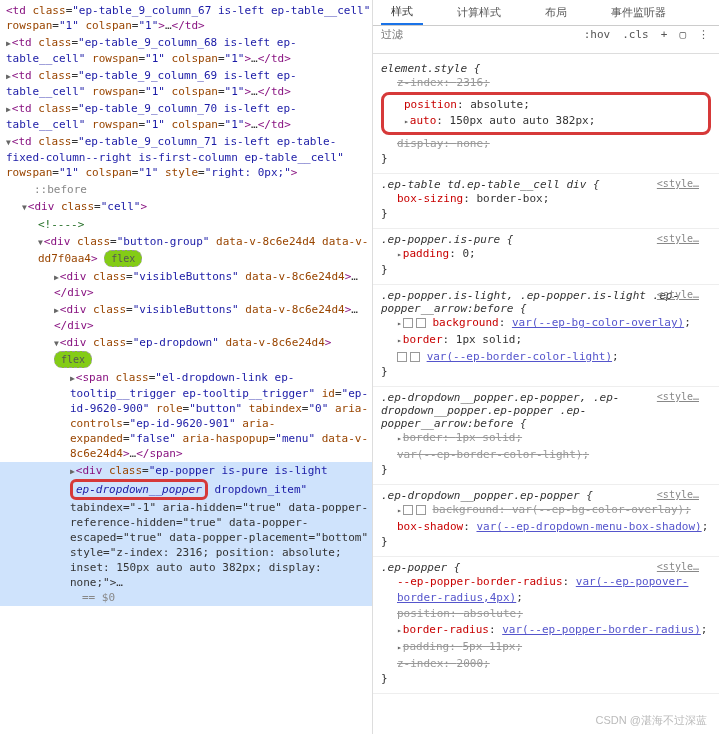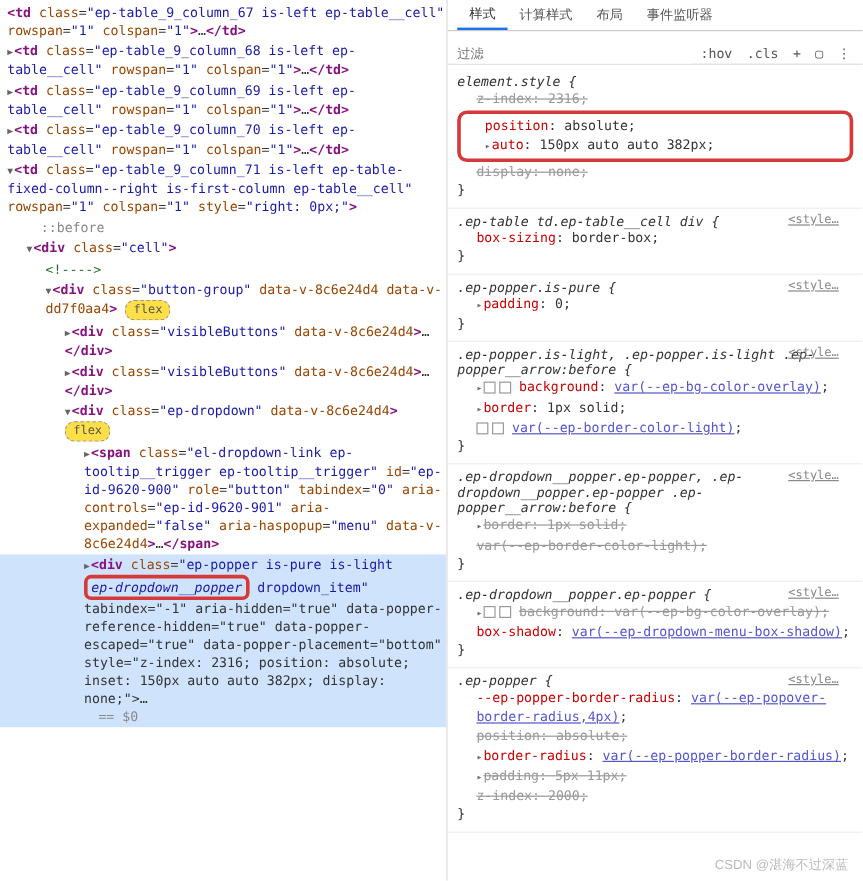--- a/index.html
+++ b/index.html
@@ -1,42 +1,42 @@
 <!DOCTYPE html>
 <html><head>
 <meta charset="utf-8">
 <style>
 * { margin: 0; padding: 0; box-sizing: border-box; }
 body { font-family: Consolas, Menlo, monospace; font-size: 11px; color: #333; background: #fff; display: flex; width: 719px; height: 734px; overflow: hidden; }
 .left-panel { width: 373px; border-right: 1px solid #ddd; overflow: hidden; padding: 2px 0; }
 .right-panel { width: 346px; display: flex; flex-direction: column; }
-.tabs { display: flex; border-bottom: 1px solid #ccc; height: 26px; align-items: center; padding-left: 8px; }
+.tabs { display: flex; border-bottom: 1px solid #ccc; height: 26px; align-items: center; padding-left: 8px; gap: 24px; }
 .tab { padding: 4px 10px; color: #555; cursor: pointer; }
 .tab.active { color: #333; border-bottom: 2px solid #1a73e8; }
-.toolbar { display: flex; align-items: flex-end; height: 28px; border-bottom: 1px solid #ddd; padding: 0 6px; gap: 4px; }
+.toolbar { display: flex; align-items: flex-start; height: 28px; border-bottom: 1px solid #ddd; padding: 0 6px; gap: 4px; }
 .filter-input { flex: 1; border: none; outline: none; color: #888; font-size: 11px; padding: 2px; }
 .tool-btn { color: #555; padding: 2px 4px; cursor: pointer; font-size: 11px; }
 .styles-pane { flex: 1; overflow-y: auto; padding: 4px 0; }
 .rule { border-bottom: 1px solid #eee; padding: 4px 8px 8px 8px; position: relative; }
 .selector { color: #333; font-style: italic; }
 .source { position: absolute; right: 20px; top: 4px; color: #888; text-decoration: underline; font-size: 10px; }
 .decl { padding-left: 16px; line-height: 16px; }
 .prop { color: #c80000; }
 .val { color: #333; }
 .link-val { color: #5555cc; text-decoration: underline; }
 .strike { text-decoration: line-through; color: #999; text-align: right; }
 .brace { color: #333; }
 .tri { color: #666; font-size: 8px; margin-right: 1px; }
 .checkbox { display: inline-block; width: 10px; height: 10px; border: 1px solid #999; vertical-align: middle; margin-right: 3px; }
 .redbox { border: 3px solid #d63939; border-radius: 8px; padding: 2px 4px; margin: 1px 0; }
 .dom-line { padding: 1px 0 1px 6px; line-height: 15px; word-wrap: break-word; }
-.tag-open { color: #881280; font-weight: bold; }
+.tag-open { color: #881280; }
 .attr-name { color: #994500; }
 .attr-val { color: #1a1aa6; }
-.flex-badge { display: inline-block; background: #fde047; border: 1px dashed #999; border-radius: 8px; padding: 0 6px; font-size: 10px; color: #555; }
+.flex-badge { display: inline-block; background: #84cc16; border: 1px dashed #999; border-radius: 8px; padding: 0 6px; font-size: 10px; color: #555; }
 .indent-0 { padding-left: 6px; }
 .indent-1 { padding-left: 22px; }
 .indent-2 { padding-left: 38px; }
 .indent-3 { padding-left: 54px; }
 .indent-4 { padding-left: 70px; }
 .selected-line { background: #cfe3fc; }
 .comment { color: #236e25; }
 .pseudo { color: #888; margin-left: 12px; }
 .redbox-inline { border: 3px solid #d63939; border-radius: 6px; padding: 0 3px; display: inline-block; font-style: italic; }
 .swatch { display: inline-block; width: 10px; height: 10px; border: 1px solid #999; background: #fff; vertical-align: middle; }

